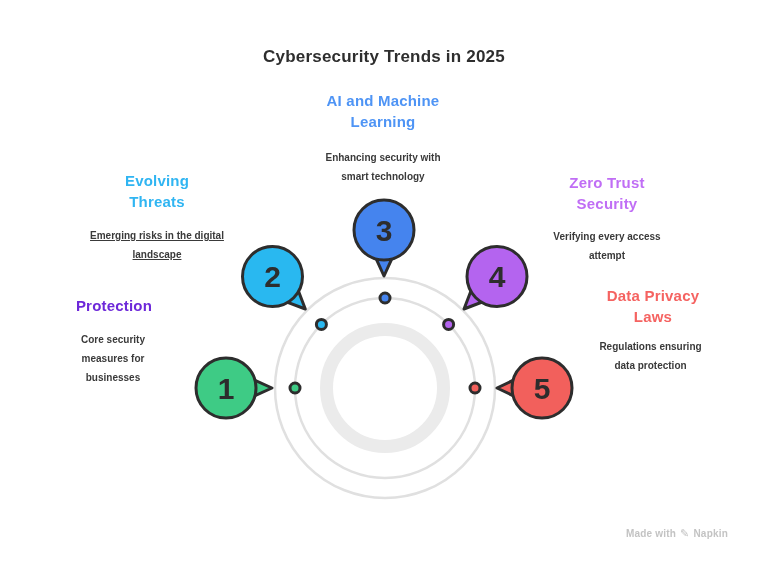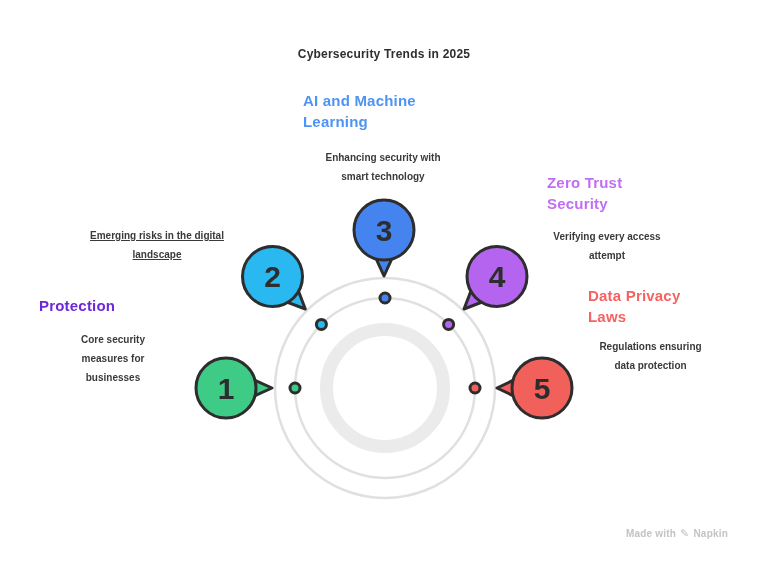--- a/index.html
+++ b/index.html
@@ -11,36 +11,36 @@
     background: #ffffff;
     overflow: hidden;
     font-family: "Liberation Sans", sans-serif;
   }
   .main-title {
     position: absolute;
     top: 47px;
     left: 0;
     width: 100%;
     text-align: center;
-    font-size: 12px;
+    font-size: 17px;
     font-weight: bold;
     color: #2e2e2e;
     letter-spacing: 0.2px;
   }
   .diagram-svg {
     position: absolute;
     top: 0;
     left: 0;
   }
   .section-label {
     position: absolute;
     font-size: 15px;
     font-weight: bold;
     line-height: 21px;
-    text-align: left;
+    text-align: center;
     letter-spacing: 0.2px;
   }
   .section-desc {
     position: absolute;
     font-size: 10px;
     font-weight: bold;
     line-height: 19px;
     text-align: center;
     color: #3a3a3a;
   }
@@ -127,20 +127,21 @@
     <circle class="outlined" cx="295" cy="388" r="5" fill="#3ecb85"></circle>
     <circle class="outlined" cx="321.4" cy="324.4" r="5" fill="#29b8f0"></circle>
     <circle class="outlined" cx="385" cy="298" r="5" fill="#4584ee"></circle>
     <circle class="outlined" cx="448.6" cy="324.4" r="5" fill="#b464ef"></circle>
     <circle class="outlined" cx="475" cy="388" r="5" fill="#f2605c"></circle>
   </svg>
 
   <div class="section-label label-protection" style="color: #6d28d9;">Protection</div>
   <div class="section-desc desc-protection">Core security measures for businesses</div>
 
+  <div class="section-label label-evolving" style="color: rgb(48, 181, 242);">Evolving Threats</div>
   <div class="section-desc desc-evolving">Emerging risks in the digital landscape</div>
 
   <div class="section-label label-aiml" style="color: rgb(78, 148, 245);">AI and Machine Learning</div>
   <div class="section-desc desc-aiml">Enhancing security with smart technology</div>
 
   <div class="section-label label-zerotrust" style="color: rgb(192, 110, 245);">Zero Trust Security</div>
   <div class="section-desc desc-zerotrust">Verifying every access attempt</div>
 
   <div class="section-label label-dataprivacy" style="color: rgb(245, 99, 97);">Data Privacy Laws</div>
   <div class="section-desc desc-dataprivacy">Regulations ensuring data protection</div>

